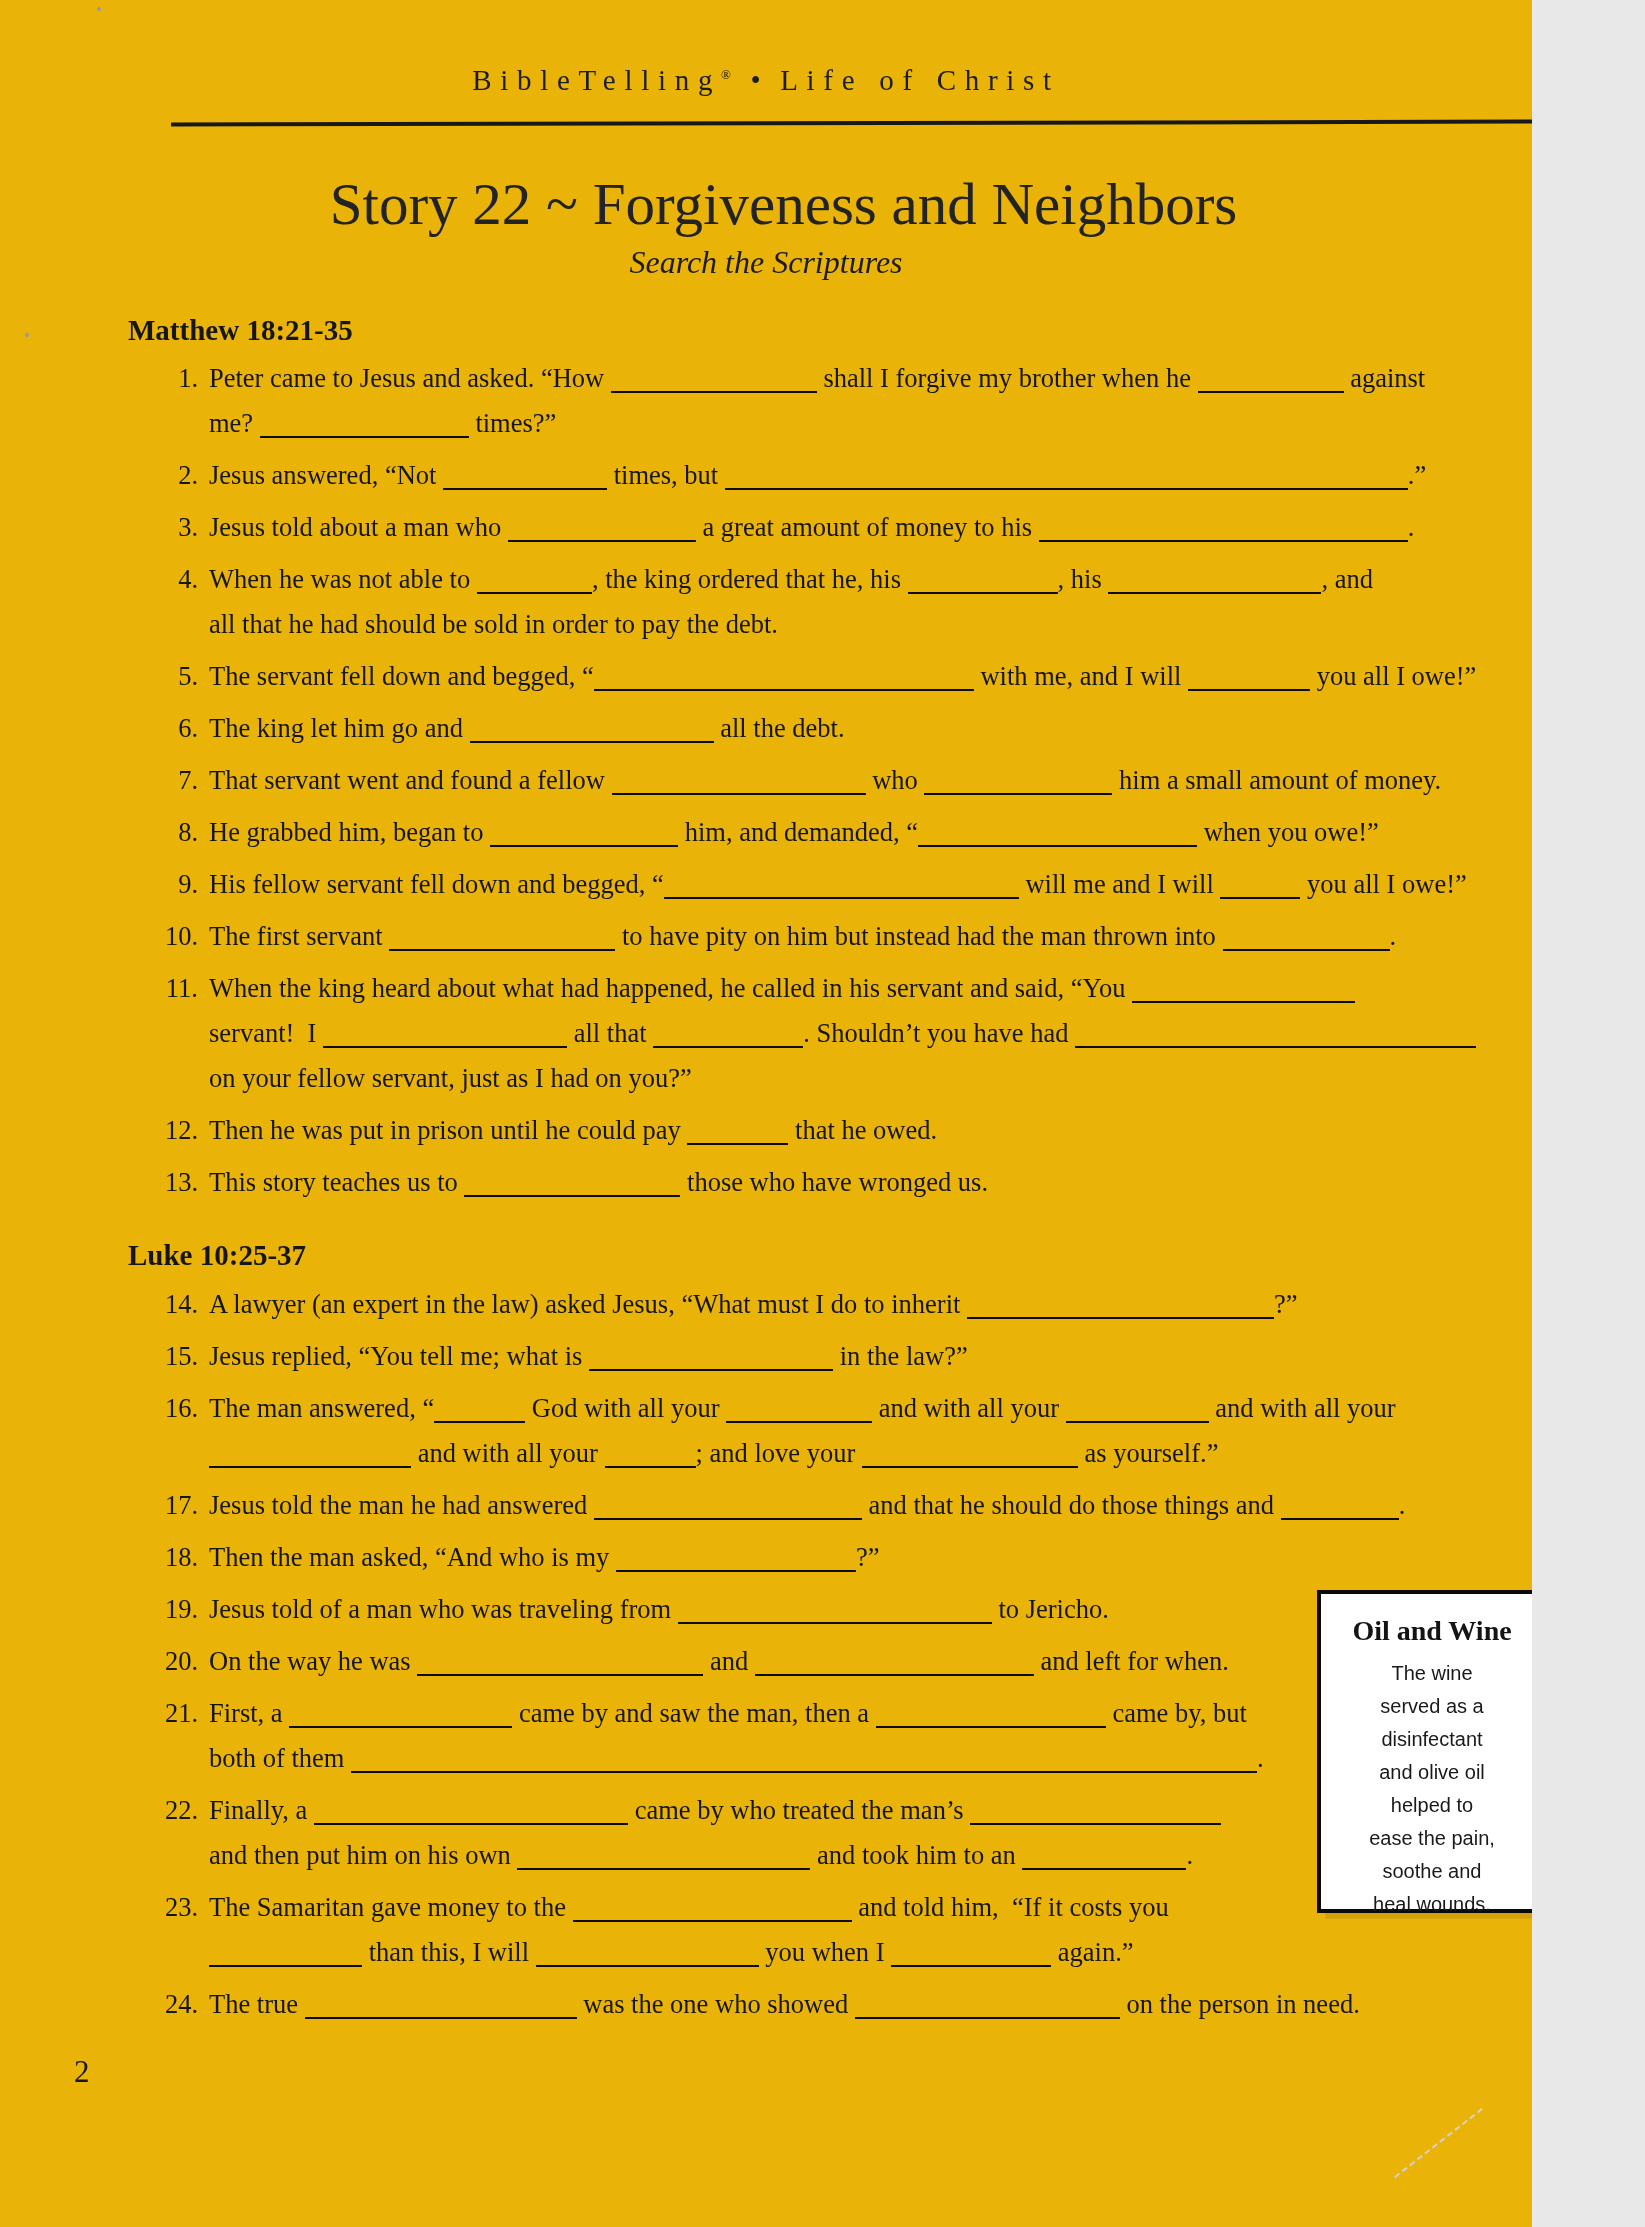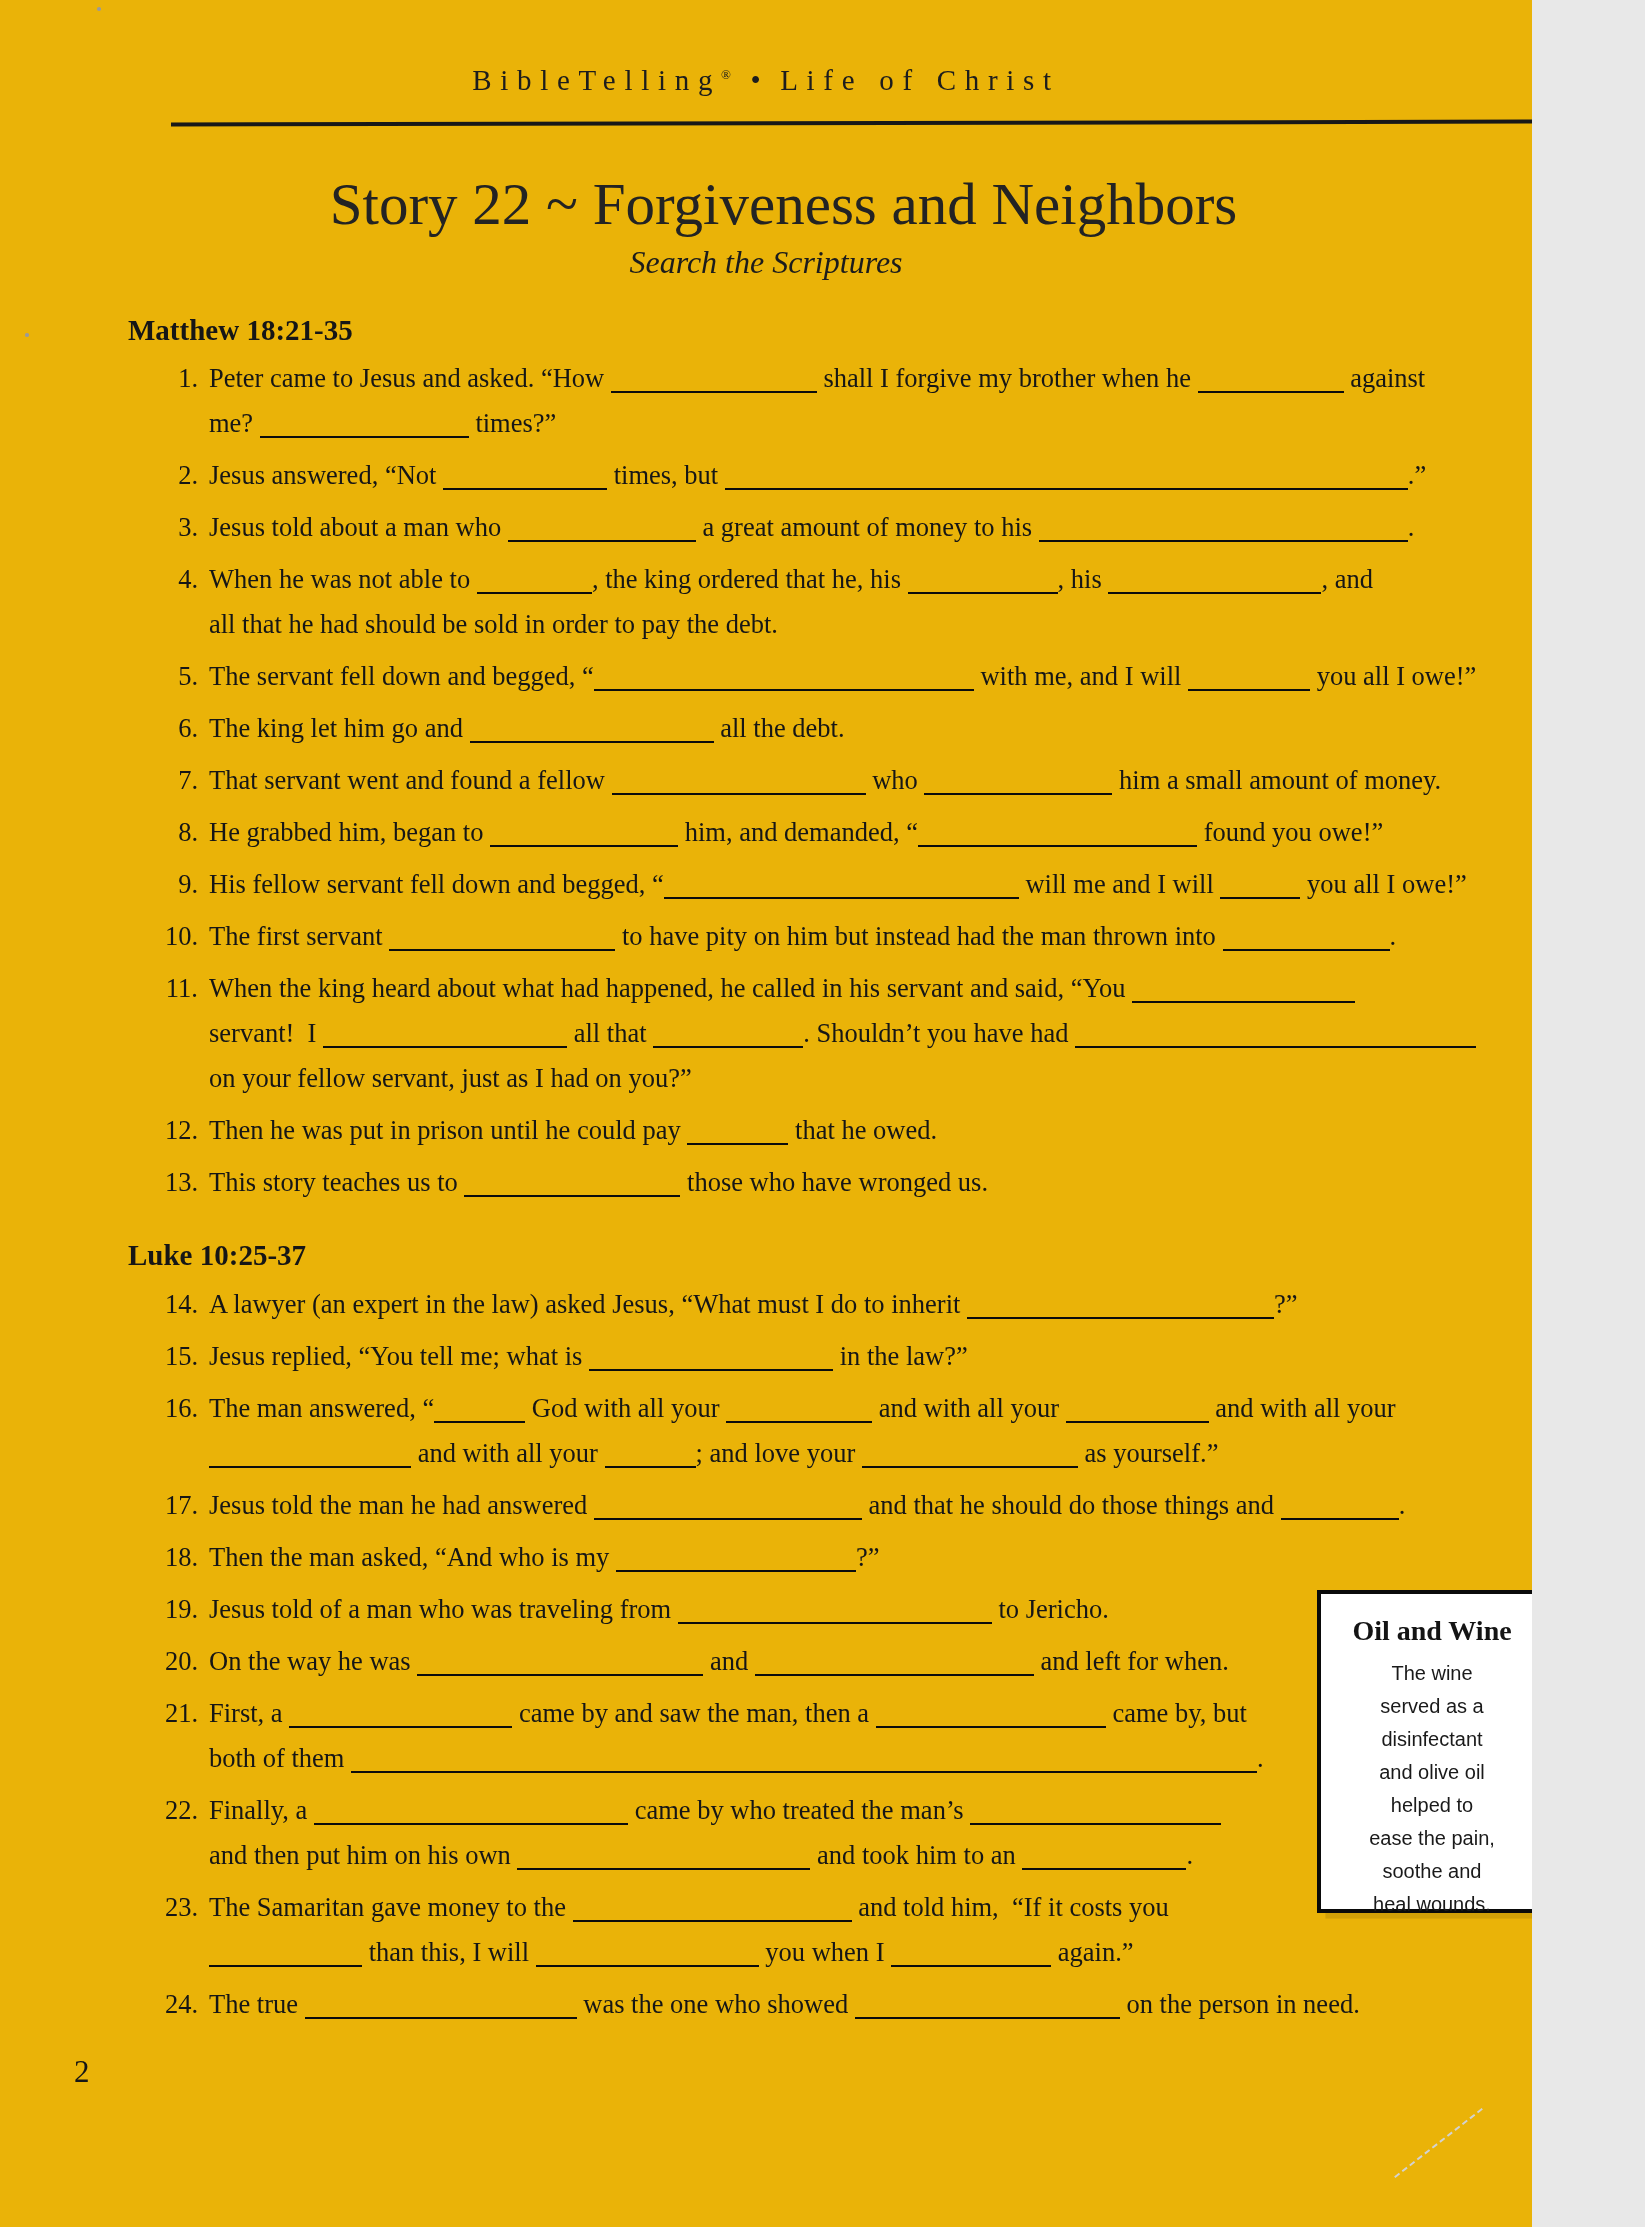--- a/index.html
+++ b/index.html
@@ -183,21 +183,21 @@
         </div>
         <div class="q-row">
           <div class="q-num">7.</div>
           <div class="q-body">
             <div class="q-line"><span>That servant went and found a fellow </span><span class="blank" style="width: 254px;"></span><span> who </span><span class="blank" style="width: 188px;"></span><span> him a small amount of money.</span></div>
           </div>
         </div>
         <div class="q-row">
           <div class="q-num">8.</div>
           <div class="q-body">
-            <div class="q-line"><span>He grabbed him, began to </span><span class="blank" style="width: 188px;"></span><span> him, and demanded, “</span><span class="blank" style="width: 279px;"></span><span> found you owe!”</span></div>
+            <div class="q-line"><span>He grabbed him, began to </span><span class="blank" style="width: 188px;"></span><span> him, and demanded, “</span><span class="blank" style="width: 279px;"></span><span> when you owe!”</span></div>
           </div>
         </div>
         <div class="q-row">
           <div class="q-num">9.</div>
           <div class="q-body">
             <div class="q-line"><span>His fellow servant fell down and begged, “</span><span class="blank" style="width: 355px;"></span><span> will me and I will </span><span class="blank" style="width: 80px;"></span><span> you all I owe!”</span></div>
           </div>
         </div>
         <div class="q-row">
           <div class="q-num">10.</div>

